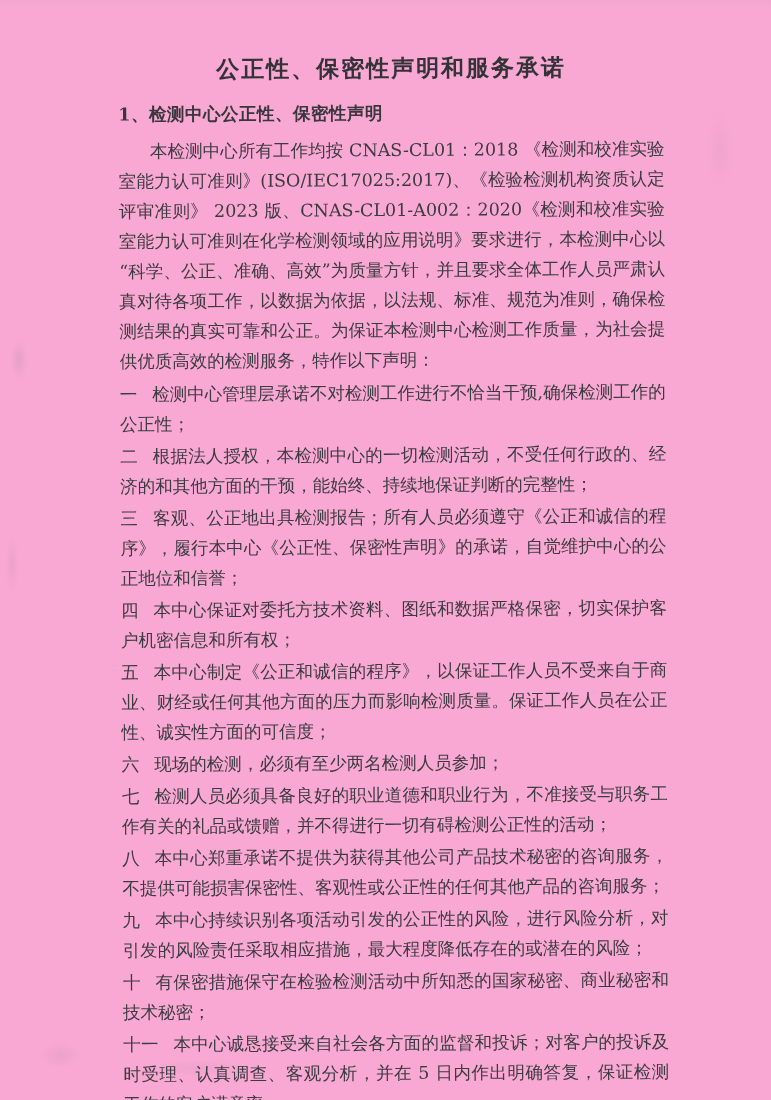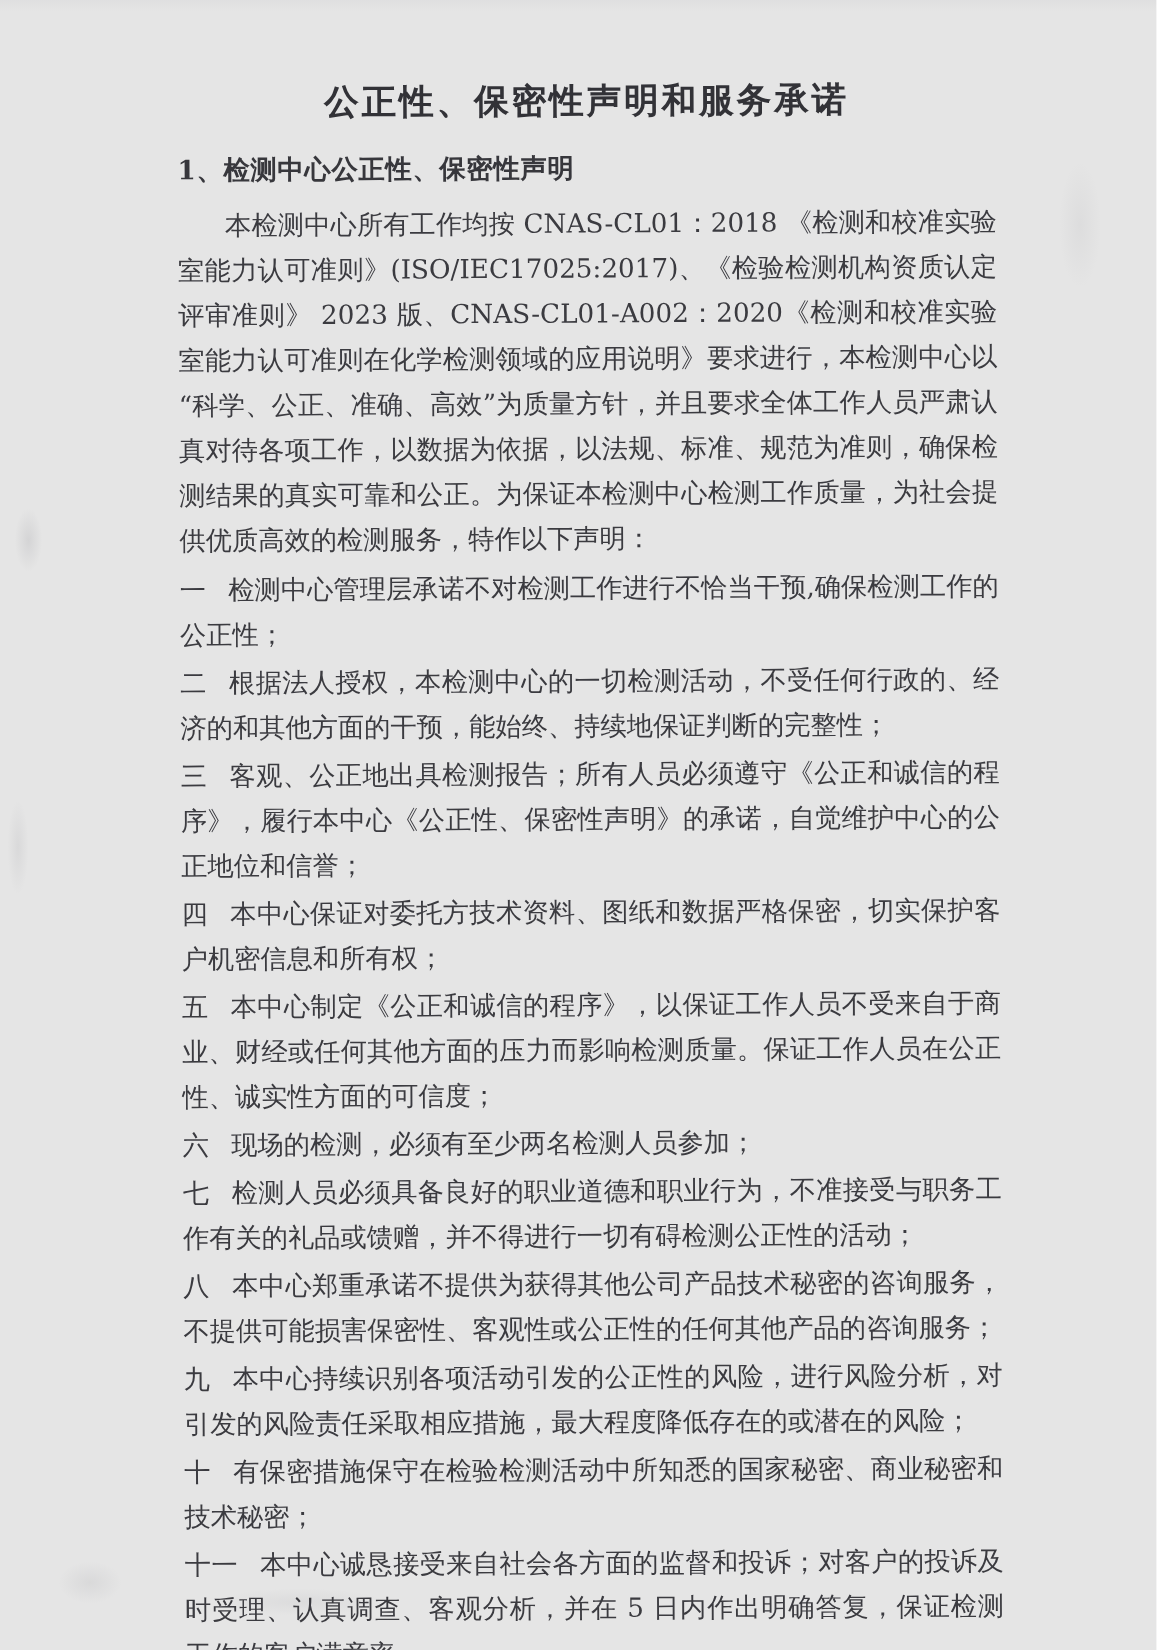--- a/index.html
+++ b/index.html
@@ -5,21 +5,21 @@
   html, body {
     margin: 0;
     padding: 0;
     background: #ffffff;
     font-family: "DejaVu Serif", "Liberation Serif", serif;
   }
   .page {
     position: relative;
     width: 771px;
     height: 1100px;
-    background: #e5e5e5;
+    background: #f9a8d4;
     overflow: hidden;
     color: #3b3b40;
   }
   
   .scan-noise {
     position: absolute;
     inset: 0;
     pointer-events: none;
     background:
       radial-gradient(closest-side, rgba(110,110,118,0.14), rgba(110,110,118,0) 70%) 6px 330px / 26px 60px no-repeat,

